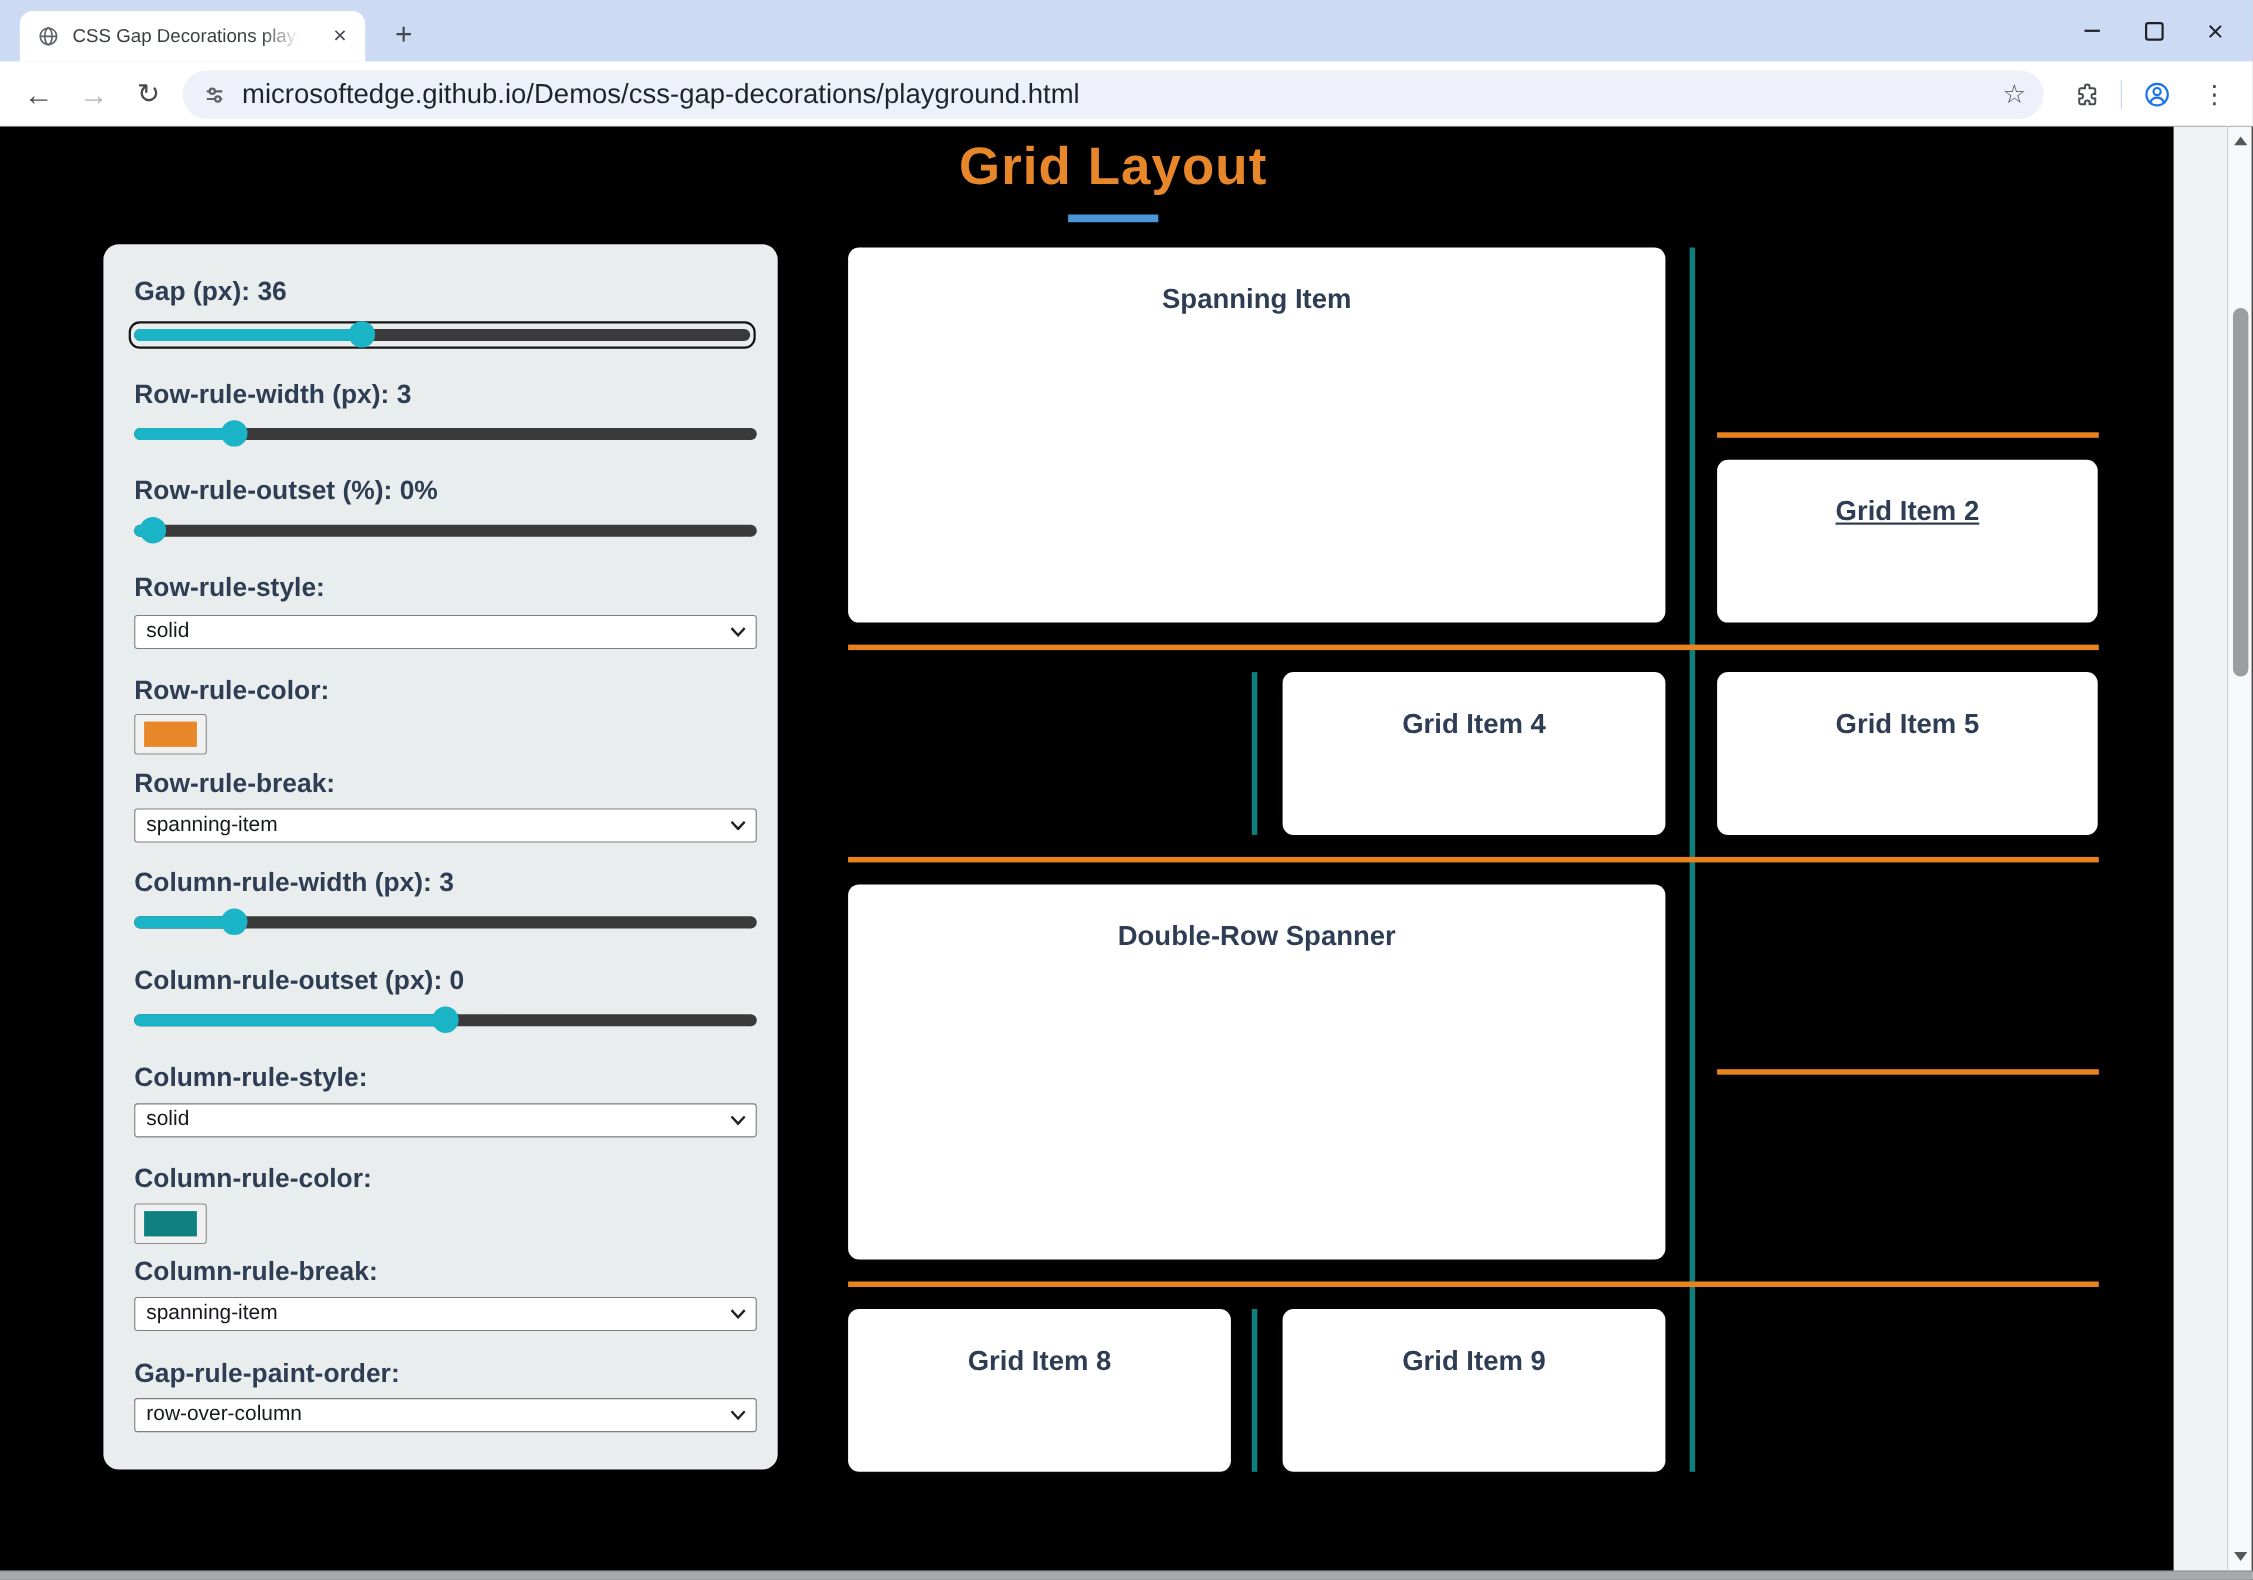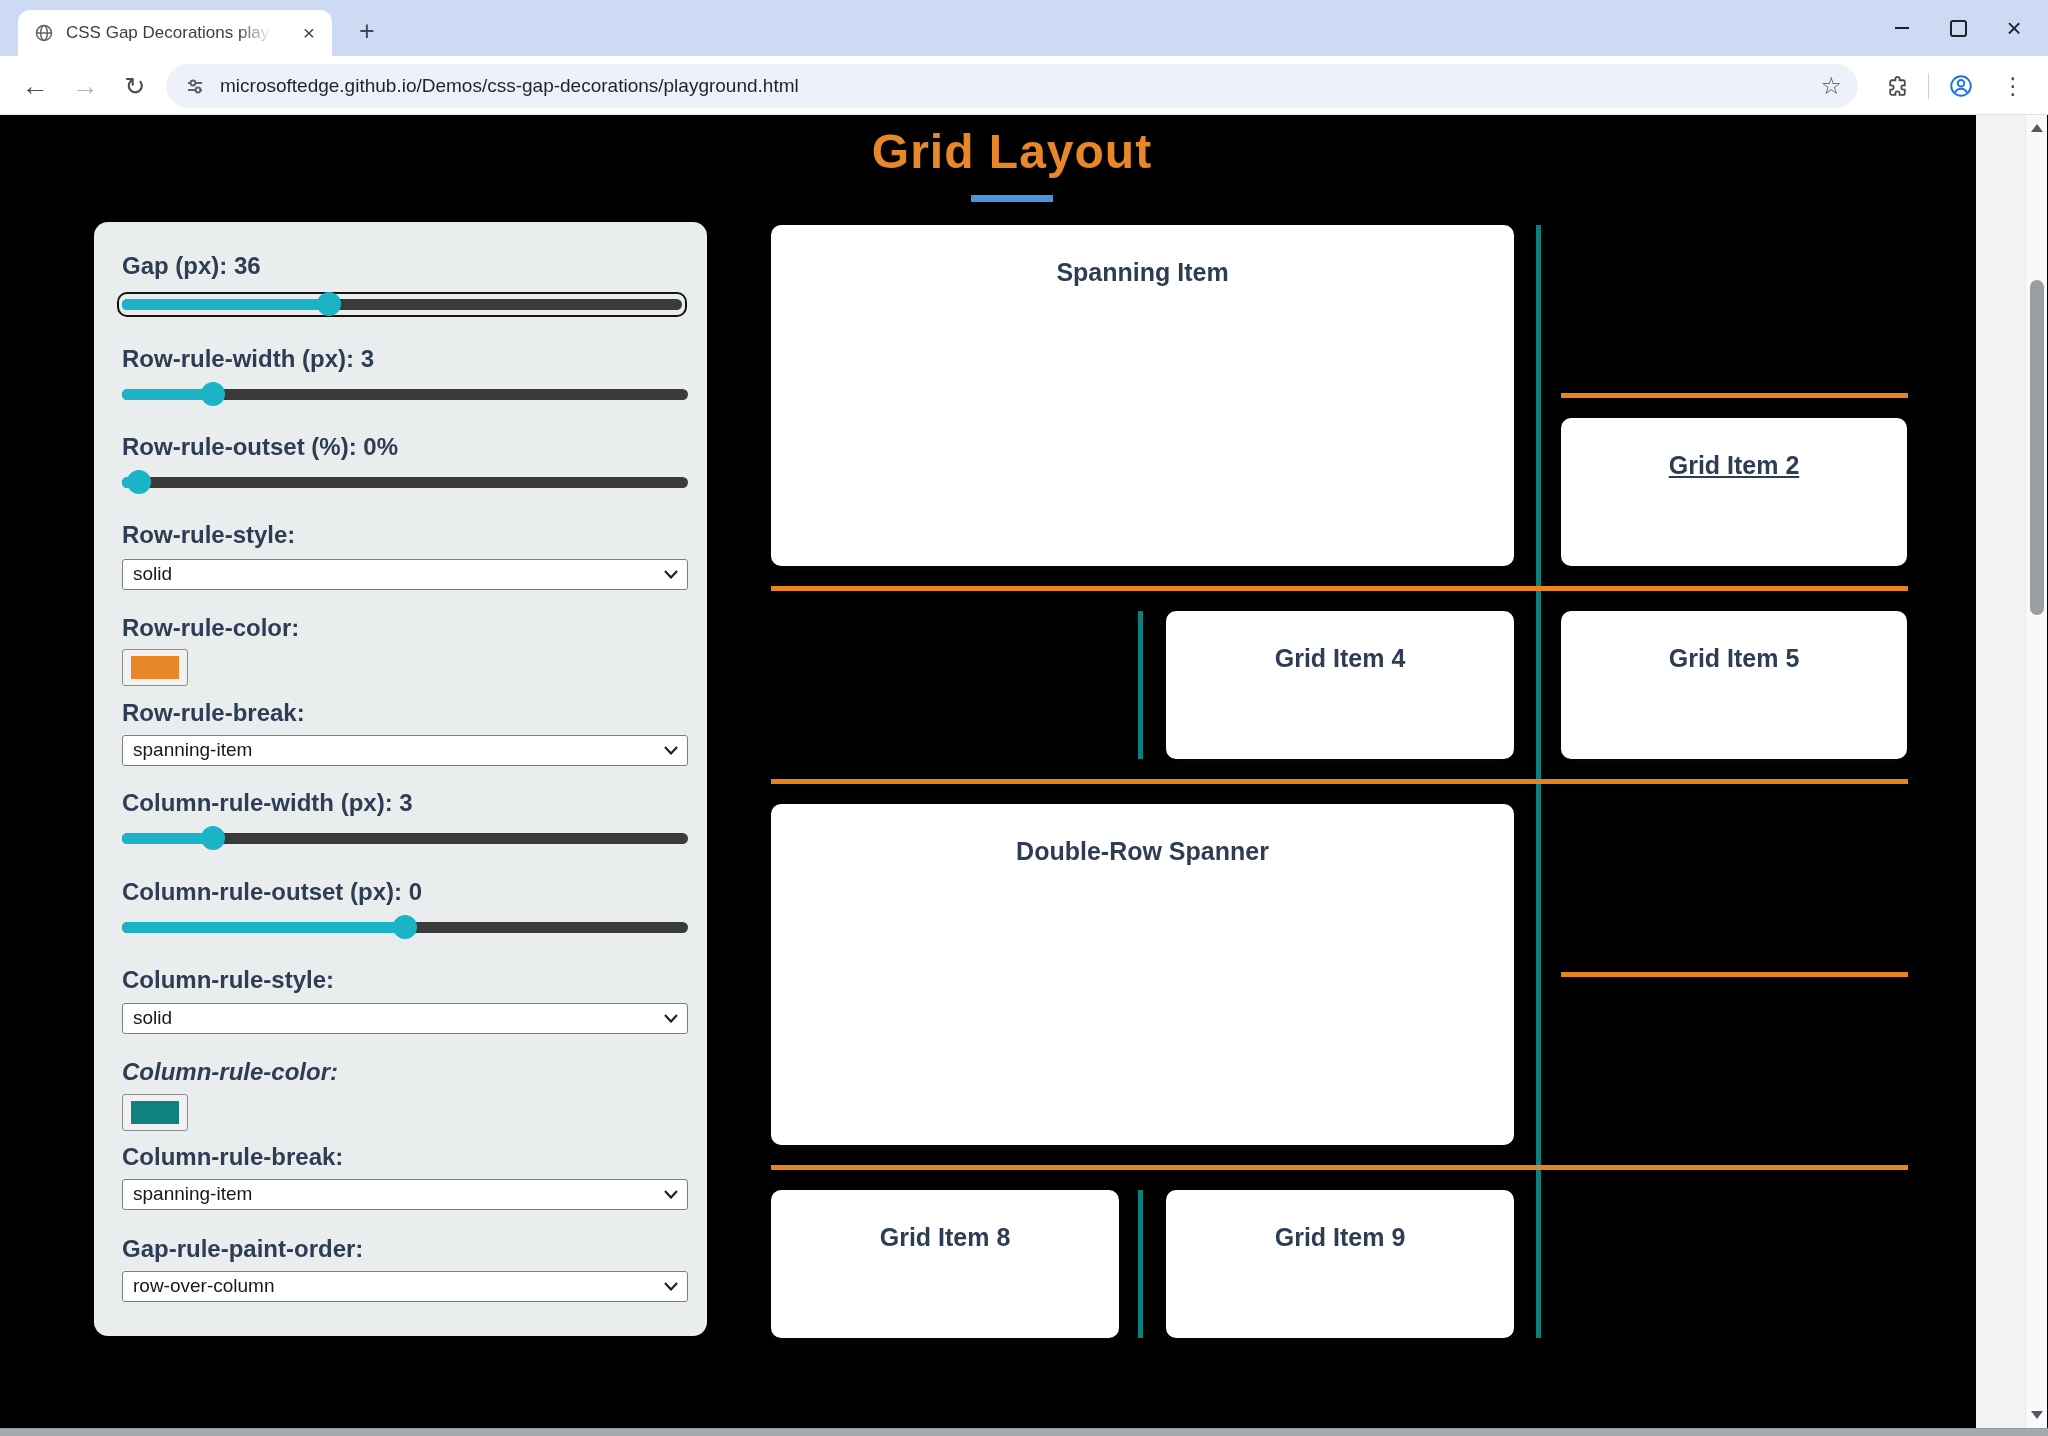--- a/index.html
+++ b/index.html
@@ -28,21 +28,21 @@
 
   .toolbar{position:absolute;left:0;top:56px;width:2048px;height:59px;background:#ffffff;
        border-bottom:1px solid #e0e3e7;box-sizing:border-box;}
   .nav-btn{position:absolute;top:9px;width:42px;height:42px;display:flex;align-items:center;
        justify-content:center;font-size:27px;color:#474b50;border-radius:50%;}
   .nav-back{left:14px;}
   .nav-fwd{left:64px;color:#b4b7bb;}
   .nav-reload{left:114px;font-size:25px;}
   .omnibox{position:absolute;left:166px;top:8px;width:1692px;height:44px;background:#eef1fa;
        border-radius:22px;display:flex;align-items:center;padding:0 16px 0 18px;box-sizing:border-box;}
-  .url-text{margin-left:14px;font-size:19px;color:#1f242a;white-space:nowrap;}
+  .url-text{margin-left:14px;font-size:25px;color:#1f242a;white-space:nowrap;}
   .omni-star{margin-left:auto;font-size:24px;color:#474b50;}
   .tb-icon{position:absolute;top:11px;width:38px;height:38px;display:flex;align-items:center;justify-content:center;border-radius:50%;}
   .tb-ext{left:1878px;}
   .tb-divider{position:absolute;left:1928px;top:17px;width:1px;height:26px;background:#c6d2ea;}
   .tb-profile{left:1942px;}
   .tb-menu{left:1994px;font-size:23px;color:#474b50;}
 
   
   .content{position:absolute;left:0;top:115px;width:2048px;height:1313px;background:#000000;}
   .page-title{position:absolute;left:0;top:9px;width:2024px;text-align:center;
@@ -76,21 +76,21 @@
   
   .g1l{top:30px;}  .g1c{top:70px;}
   .g2l{top:123px;} .g2c{top:160px;}
   .g3l{top:211px;} .g3c{top:248px;}
   .g4l{top:299px;} .g4c{top:337px;}
   .g5l{top:392px;} .g5c{top:427px;}
   .g6l{top:477px;} .g6c{top:513px;}
   .g7l{top:567px;} .g7c{top:604px;}
   .g8l{top:656px;} .g8c{top:693px;}
   .g9l{top:744px;} .g9c{top:781px;}
-  .g10l{top:836px;font-style:italic;}.g10c{top:872px;}
+  .g10l{top:836px;}.g10c{top:872px;}
   .g11l{top:921px;}.g11c{top:957px;}
   .g12l{top:1013px;}.g12c{top:1049px;}
 
   
   .grid-wrap{position:absolute;left:771px;top:110px;width:1137px;height:1113px;}
   .grid{position:absolute;left:0;top:0;width:100%;height:100%;display:grid;
        grid-template-columns:348px 348px 346px;grid-template-rows:repeat(6,148px);
        column-gap:47px;row-gap:45px;}
   .card{background:#ffffff;border-radius:10px;box-shadow:0 3px 12px rgba(60,64,67,.10),0 1px 3px rgba(60,64,67,.06);
        text-align:center;padding-top:33px;box-sizing:border-box;

